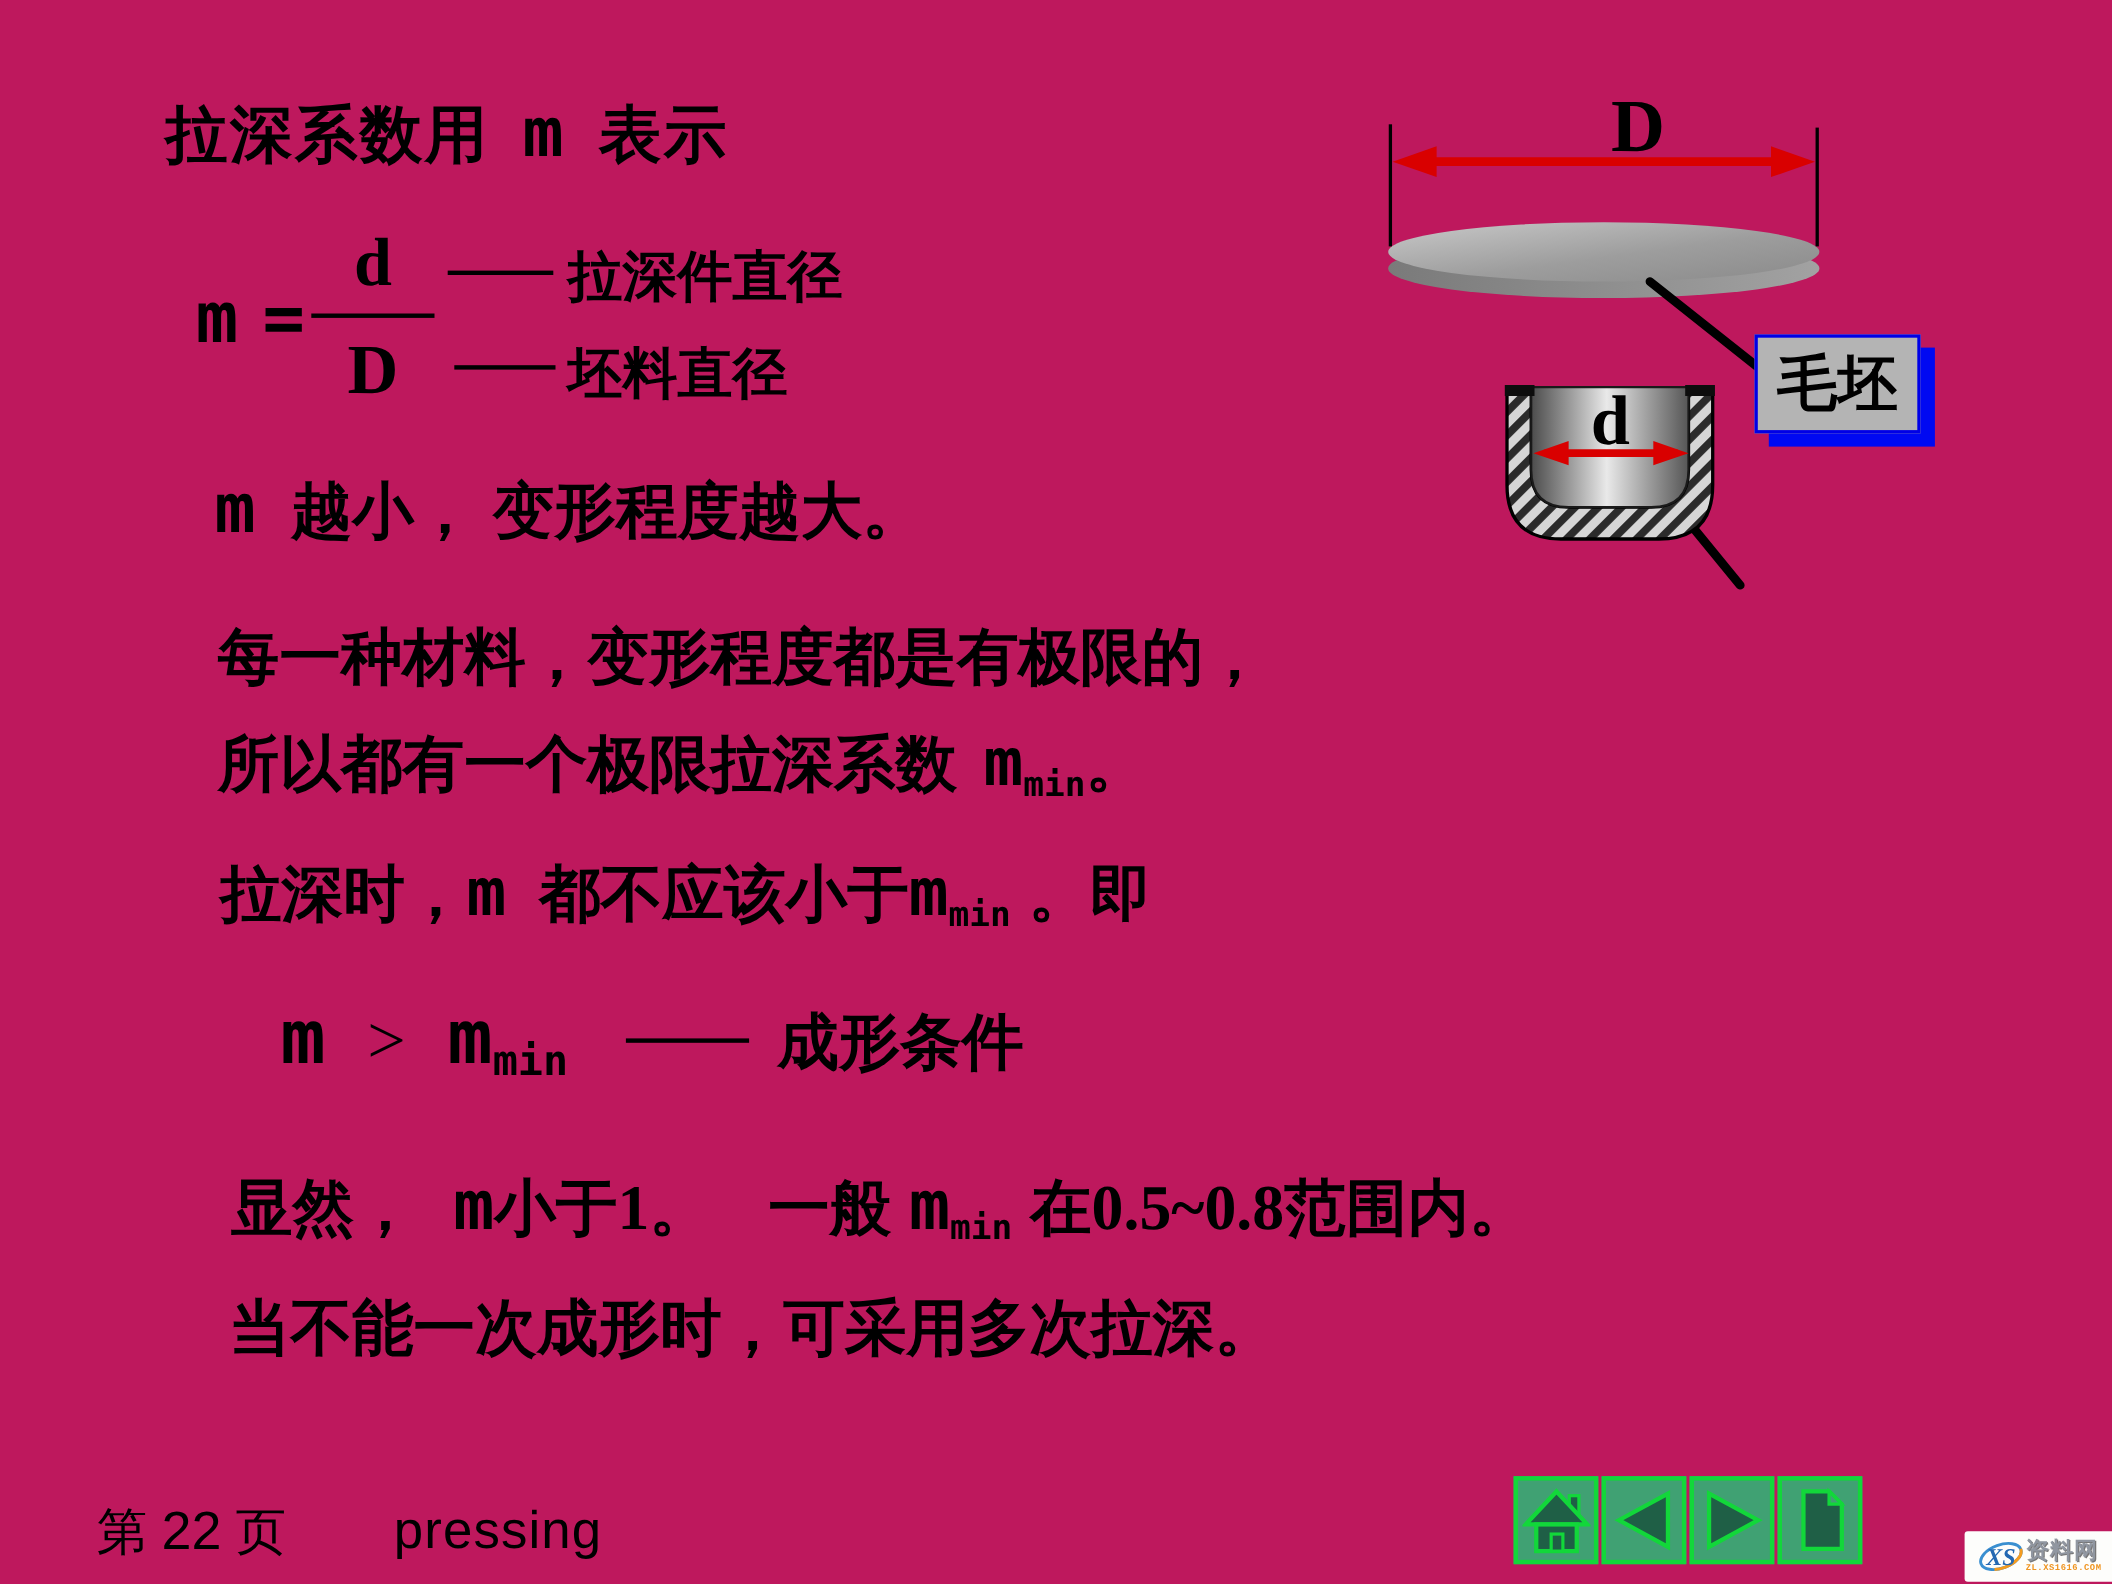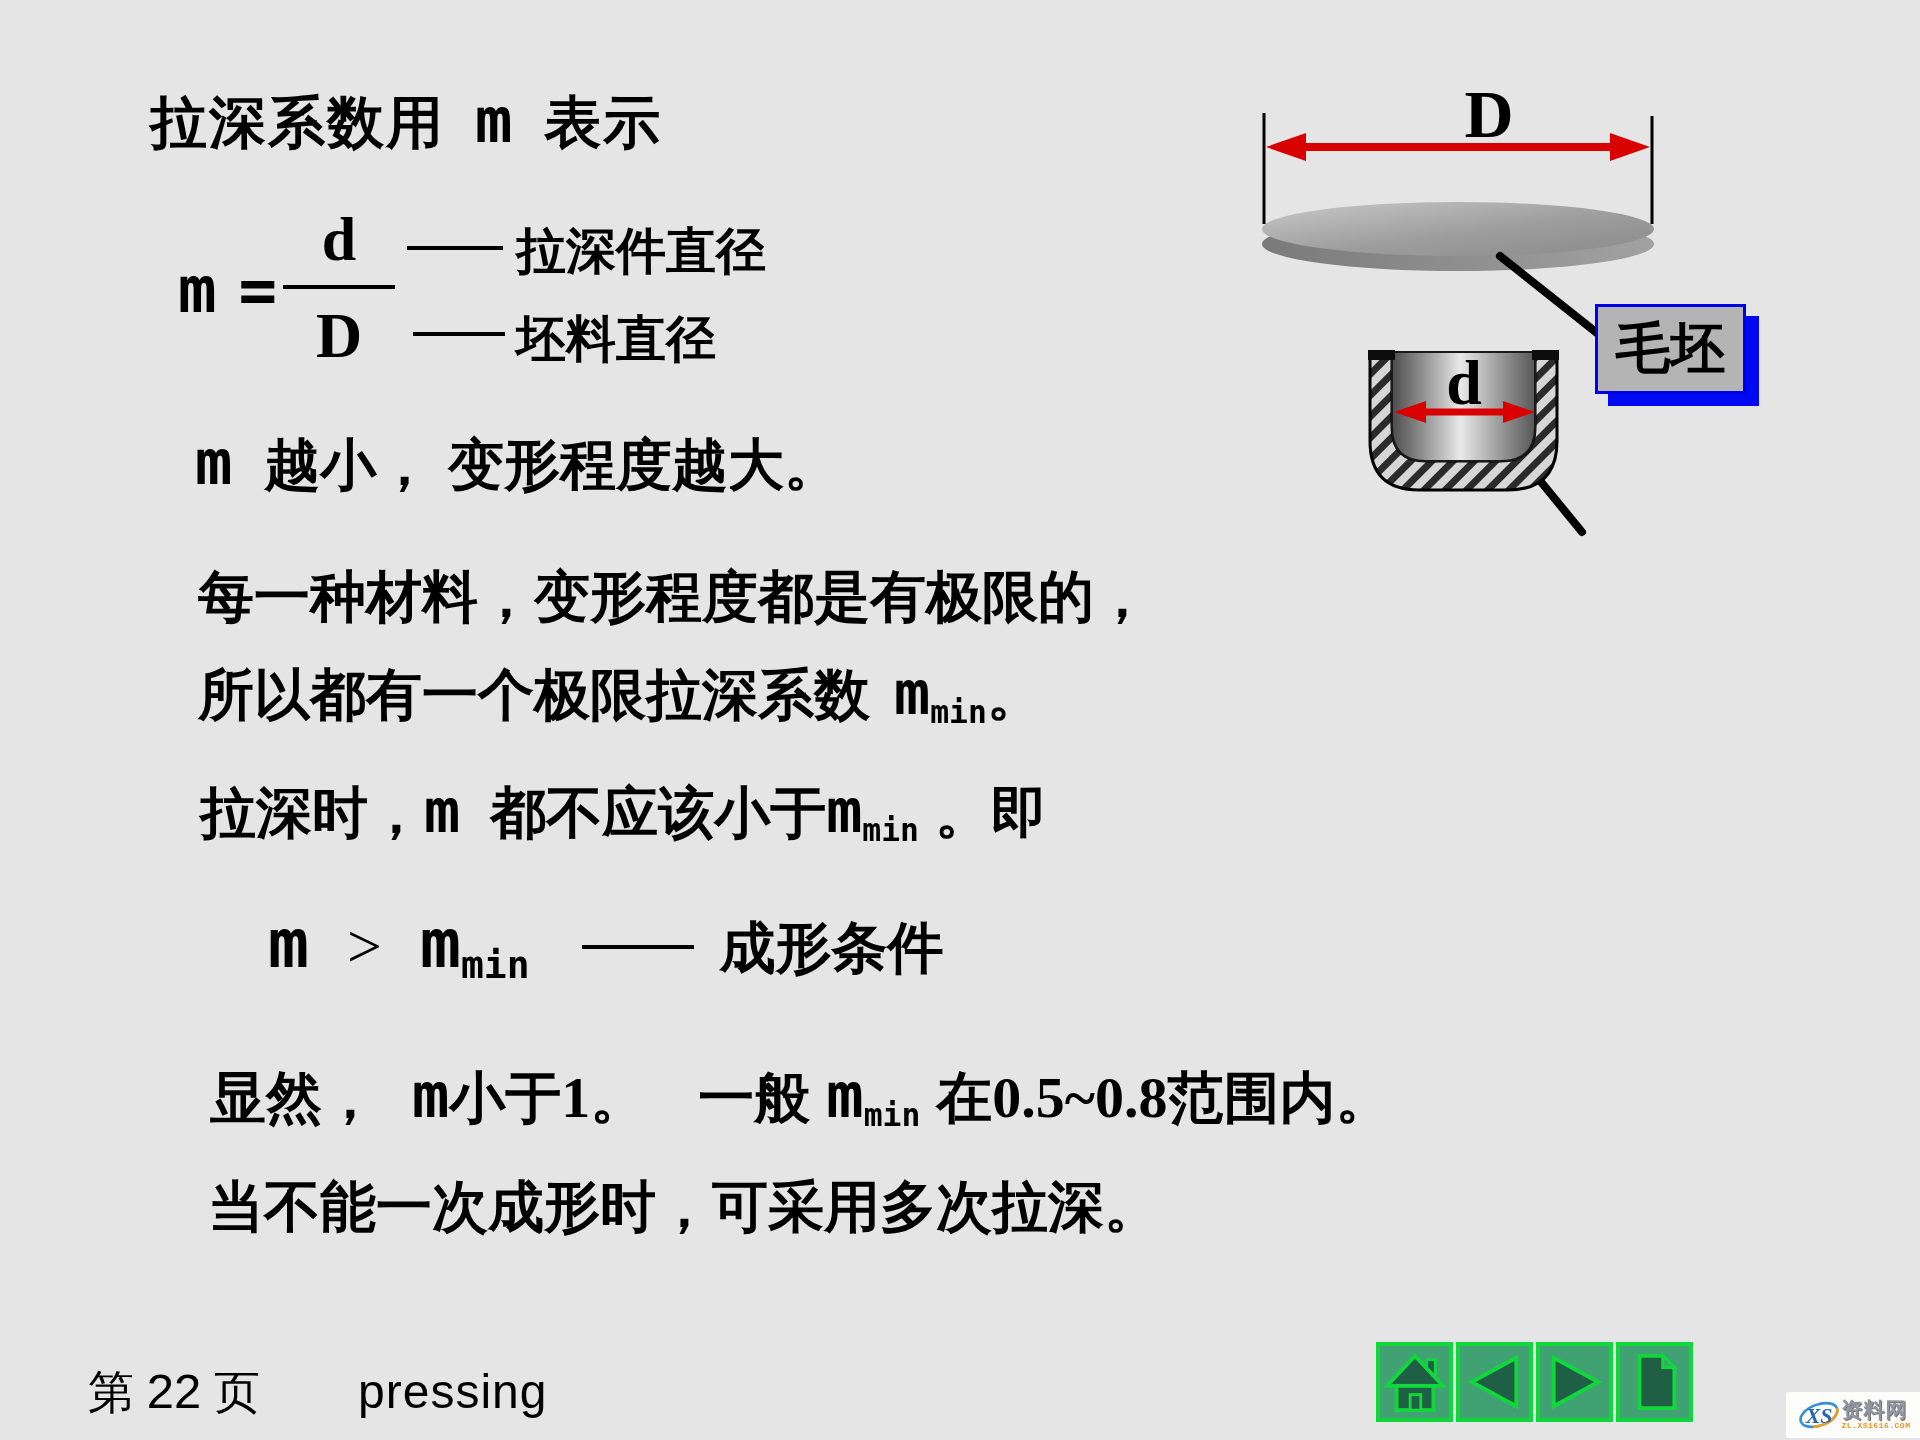--- a/index.html
+++ b/index.html
@@ -1,16 +1,16 @@
 <!DOCTYPE html>
 <html><head>
 <meta charset="utf-8">
 <style>
   html,body{margin:0;padding:0;}
-  #slide{position:relative;width:1920px;height:1440px;background:#e5e5e5;overflow:hidden;
+  #slide{position:relative;width:1920px;height:1440px;background:#be185d;overflow:hidden;
          font-family:"Liberation Sans",sans-serif;color:#000;}
   .abs{position:absolute;}
   .cn{font-family:"Liberation Sans",sans-serif;font-weight:bold;}
   .mono{font-family:"DejaVu Sans Mono",monospace;font-weight:bold;}
   .serif{font-family:"Liberation Serif",serif;font-weight:bold;}
   .dash{position:absolute;background:#000;height:4px;}
   .msub{font-family:"DejaVu Sans Mono",monospace;font-weight:bold;font-size:0.56em;vertical-align:-0.30em;}
   .sp{display:inline-block;}
   .labelbox{position:absolute;background:#b4b4b4;border:3px solid #0000e6;
             box-shadow:13px 12px 0 0 #0009f2;display:flex;align-items:center;justify-content:center;
@@ -53,21 +53,21 @@
   <div class="abs cn" style="left:198px;top:560px;font-size:56px;">每一种材料，变形程度都是有极限的，</div>
 
   <div class="abs cn" style="left:198px;top:658px;font-size:56px;">
     <span>所以都有一个极限拉深系数</span><span class="sp" style="width:24px;"></span><span class="mono" style="font-size:60px;">m</span><span class="msub">min</span><span>。</span>
   </div>
 
   <div class="abs cn" style="left:200px;top:760px;font-size:56px;margin-top:16px;">
     <span>拉深时，</span><span class="mono" style="font-size:60px;">m</span><span class="sp" style="width:30px;"></span><span>都不应该小于</span><span class="mono" style="font-size:60px;">m</span><span class="msub">min</span><span class="sp" style="width:16px;"></span><span>。即</span>
   </div>
 
-  <div class="abs" style="left:268px;top:904px;font-size:56px;">
+  <div class="abs" style="left:255px;top:904px;font-size:56px;">
     <span class="mono" style="font-size:68px;">m</span><span class="sp" style="width:38px;"></span><span class="serif" style="font-size:62px;font-weight:normal;">&gt;</span><span class="sp" style="width:38px;"></span><span class="mono" style="font-size:68px;">m</span><span class="msub" style="font-size:38px;">min</span><span class="sp" style="width:52px;"></span><span class="sp" style="width:112px;height:4px;background:#000;vertical-align:18px;"></span><span class="sp" style="width:26px;"></span><span class="cn">成形条件</span>
   </div>
 
   <div class="abs cn" style="left:210px;top:1048px;font-size:56px;margin-top:11px;">
     <span>显然，</span><span class="sp" style="width:34px;"></span><span class="mono" style="font-size:62px;">m</span><span>小于</span><span class="serif" style="font-size:58px;">1</span><span>。</span><span class="sp" style="width:52px;"></span><span>一般</span><span class="sp" style="width:16px;"></span><span class="mono" style="font-size:62px;">m</span><span class="msub">min</span><span class="sp" style="width:16px;"></span><span>在</span><span class="serif" style="font-size:58px;">0.5~0.8</span><span>范围内。</span>
   </div>
 
   <div class="abs cn" style="left:208px;top:1170px;font-size:56px;">当不能一次成形时，可采用多次拉深。</div>
 
   <div class="abs" style="left:88px;top:1362px;font-size:46px;font-weight:normal;">

